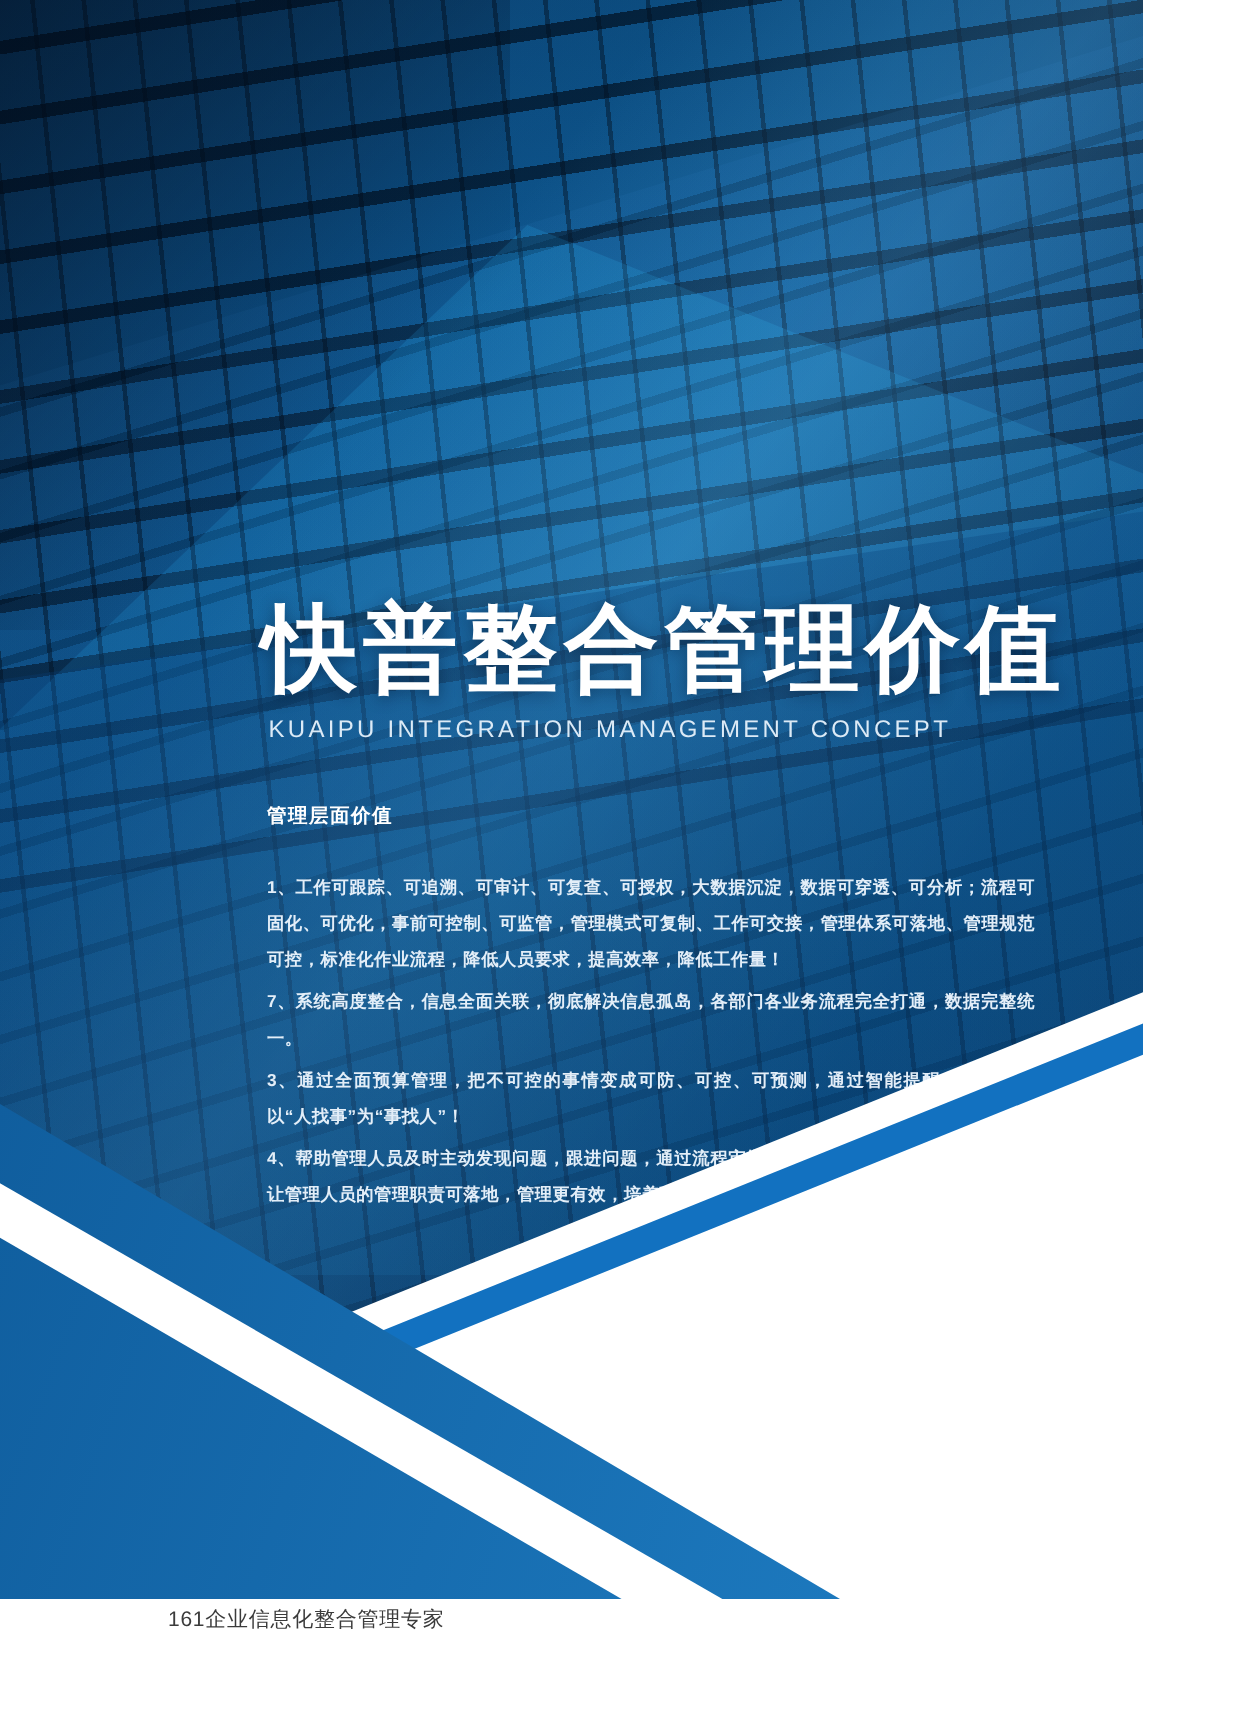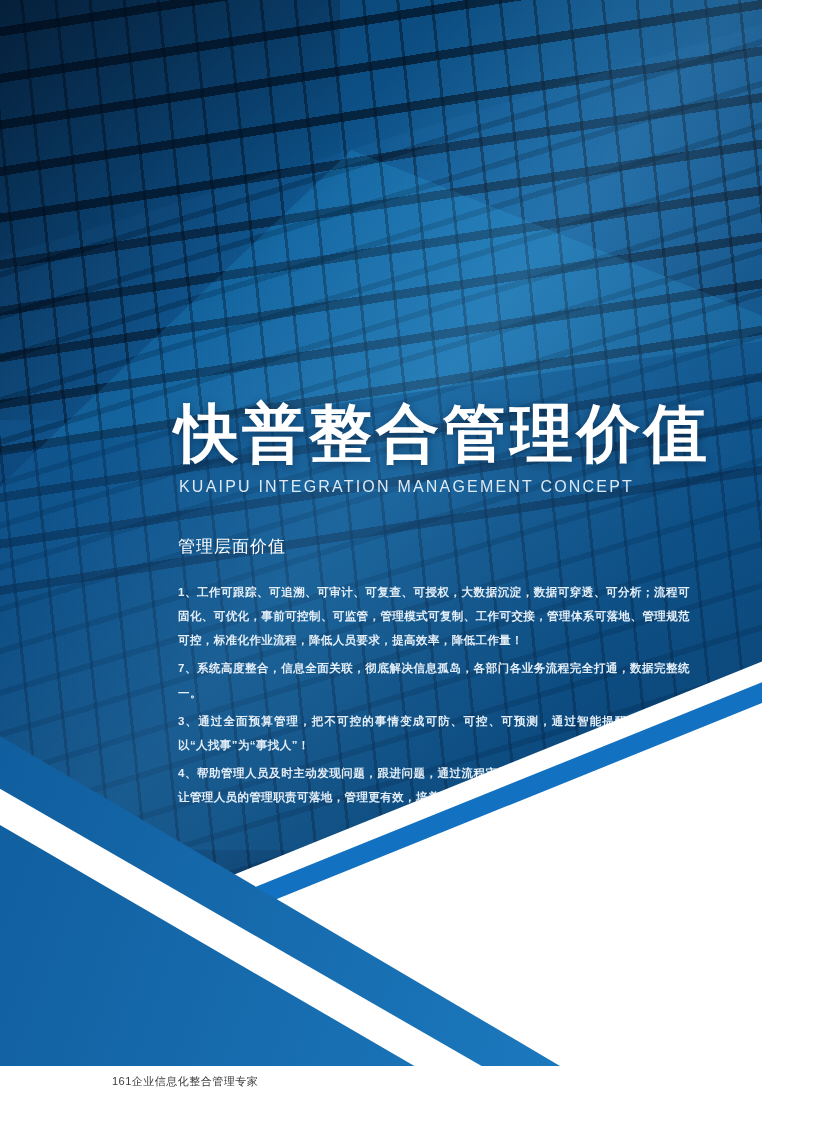--- a/index.html
+++ b/index.html
@@ -167,22 +167,22 @@
     letter-spacing: 2.2px;
     color: #dceaf6;
     font-weight: 300;
     white-space: nowrap;
   }
 
   .subhead {
     position: absolute;
     left: 178px;
     top: 535px;
-    font-size: 17px;
-    font-weight: normal;
+    font-size: 13px;
+    font-weight: bold;
     color: #ffffff;
     letter-spacing: 1px;
   }
 
   .body-copy {
     position: absolute;
     left: 178px;
     top: 580px;
     width: 512px;
     color: #e3eef8;
@@ -194,21 +194,21 @@
     margin: 0 0 4px 0;
     text-align: justify;
     font-weight: bold;
   }
 
   
   .footer {
     position: absolute;
     left: 112px;
     bottom: 57px;
-    font-size: 11px;
+    font-size: 14px;
     color: #3b3b3b;
     letter-spacing: 0.5px;
     text-align: center;
   }
 </style>
 </head>
 <body>
 
 <div class="page">
 

